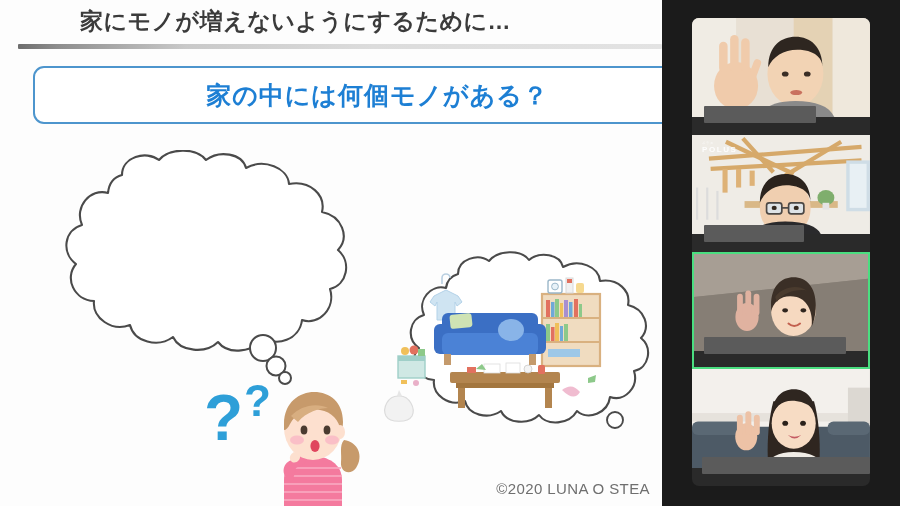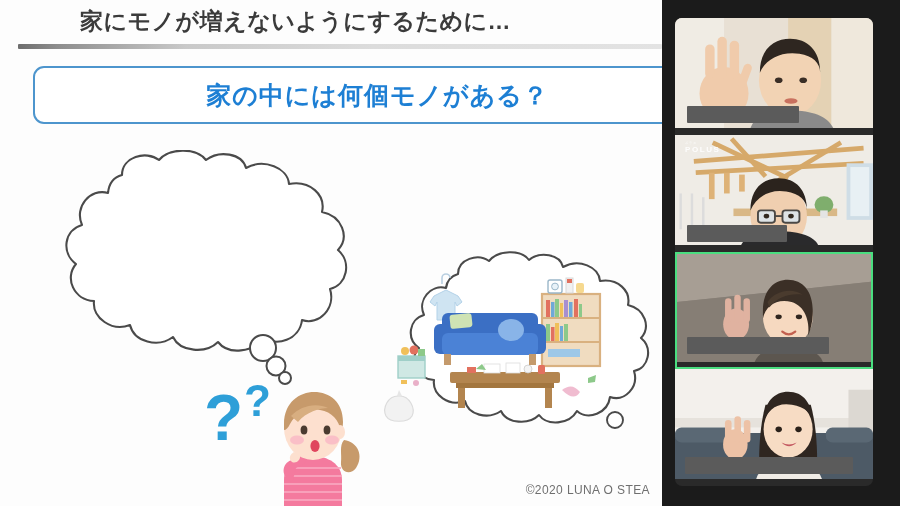--- a/index.html
+++ b/index.html
@@ -112,39 +112,39 @@
     top: 368px;
     width: 180px;
     height: 138px;
   }
   .character-wrap svg { display: block; }
 
   .copyright {
     position: absolute;
     right: 12px;
     bottom: 9px;
-    font-size: 12px;
+    font-size: 15px;
     color: #6f6f6f;
     letter-spacing: 0.4px;
     white-space: nowrap;
   }
 
   
   #video-panel {
     position: absolute;
     left: 662px;
     top: 0;
     width: 238px;
     height: 506px;
     background: #1b1b1b;
   }
   .tile {
     position: absolute;
-    left: 13px;
-    width: 198px;
+    left: 30px;
+    width: 178px;
     overflow: hidden;
     background: #2a2a2a;
   }
   .tile-1 { top: 18px;  height: 117px; border-radius: 7px 7px 0 0; }
   .tile-2 { top: 135px; height: 117px; }
   .tile-3 { top: 252px; height: 117px; border: 2px solid #4ade80; box-sizing: border-box; }
   .tile-4 { top: 369px; height: 117px; border-radius: 0 0 7px 7px; }
 
   .tile .bg { position: absolute; inset: 0; }
   .name-bar {

